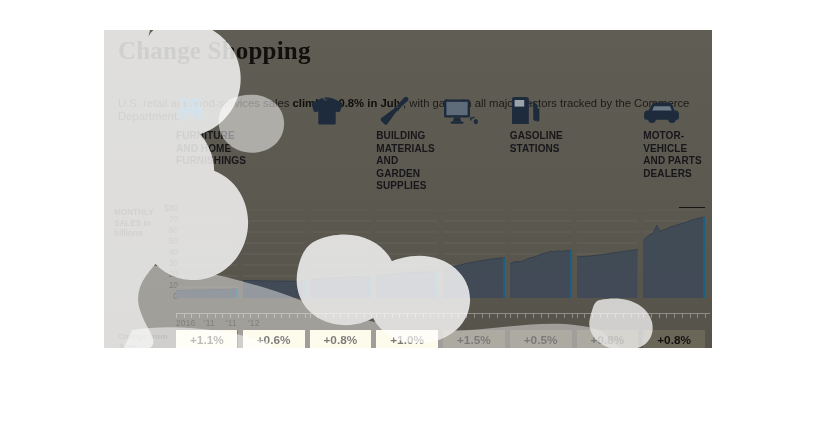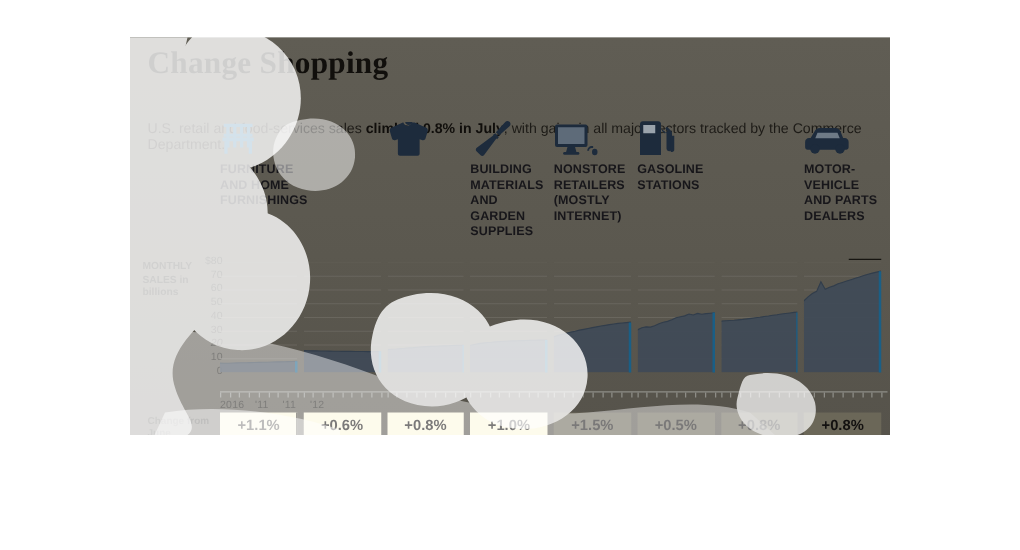--- a/index.html
+++ b/index.html
@@ -137,21 +137,20 @@
           <div class="iconbox">
             <svg width="36" height="28" viewBox="0 0 36 28">
       <rect x="1" y="1.5" width="26" height="18" rx="1.6" fill="#1d2b3c"></rect>
       <rect x="3.4" y="3.8" width="21.2" height="13.4" fill="#5e6b79"></rect>
       <path d="M11 19.5h6l1.2 4.3h-8.4L11 19.5z" fill="#1d2b3c"></path>
       <rect x="7.5" y="23.6" width="13" height="2.2" rx="1.1" fill="#1d2b3c"></rect>
       <path d="M27.5 22.5c0-1.6 1.3-2.9 2.9-2.9h1.1" stroke="#1d2b3c" stroke-width="1.5" fill="none"></path>
       <ellipse cx="32.8" cy="23.6" rx="2.2" ry="2.6" fill="#1d2b3c"></ellipse>
             </svg>
           </div>
-          <div class="catlabel">NONSTORE RETAILERS (MOSTLY INTERNET)</div>
         </div>
         <div class="col" style="left: 333.75px; width: 61.75px;">
           <div class="iconbox">
             <svg width="32" height="30" viewBox="0 0 32 30">
       <path d="M2 3.2C2 2 3 1 4.2 1h12.4C17.8 1 18.8 2 18.8 3.2V28H2V3.2z" fill="#1d2b3c"></path>
       <rect x="4.6" y="4" width="9.6" height="6.6" fill="#9aa3ac"></rect>
       <path d="M19.6 7.4l3.6 3.2v12.2c0 1.2 1 2.2 2.2 2.2s2.2-1 2.2-2.2V10.4c0-.7-.3-1.4-.8-1.9l-3.2-3.2-1.5 1.5 2 2-2.2 1.9-2.3-2v-1.3z" fill="#1d2b3c"></path>
       <path d="M26.6 12.5h2.8v11.2c0 1-.8 1.8-1.8 1.8h-1V12.5z" fill="#1d2b3c"></path>
             </svg>
           </div>

